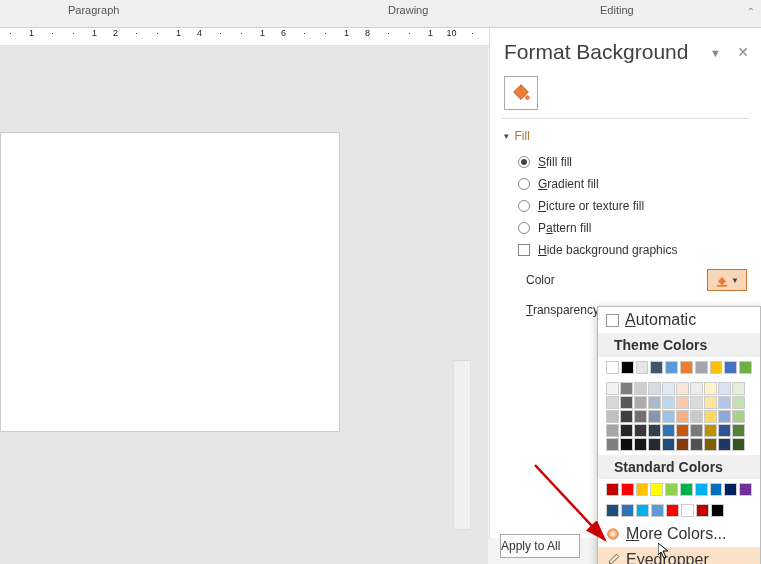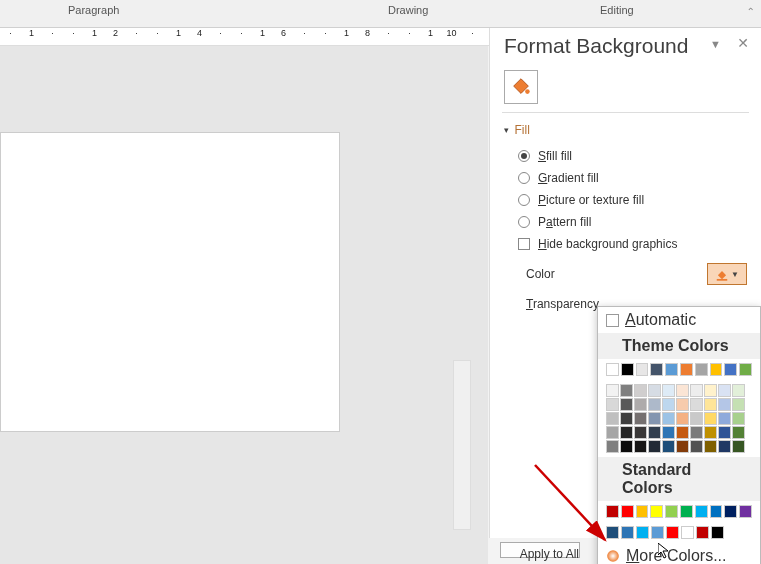--- a/index.html
+++ b/index.html
@@ -14,21 +14,21 @@
 
 .ruler-row { height: 18px; background: #fff; border-bottom: 1px solid #ddd; position: relative; overflow: hidden; }
 .ruler { position: absolute; left: 0; top: 0; height: 18px; font-size: 9px; color: #222; letter-spacing: 0; }
 .ruler span { display: inline-block; width: 21px; text-align: center; }
 .scroll-up { position: absolute; right: 0; top: 29px; width: 18px; height: 16px; background: #e8e8e8; border: 1px solid #ccc; font-size: 9px; text-align: center; line-height: 14px; color: #666; }
 
 .workspace { position: absolute; top: 46px; left: 0; width: 488px; height: 518px; background: #e6e6e6; }
 .slide-thumb { position: absolute; top: 86px; left: 0; width: 340px; height: 300px; background: #fff; border: 1px solid #ccc; }
 
 .side-panel { position: absolute; top: 28px; right: 0; width: 272px; height: 510px; background: #fff; border-left: 1px solid #ddd; }
-.panel-header { padding: 6px 12px 8px 14px; display: flex; justify-content: space-between; }
+.panel-header { padding: 12px 12px 8px 14px; display: flex; align-items: center; justify-content: space-between; }
 .panel-title { font-size: 21px; font-weight: 400; color: #404040; }
 .panel-close { color: #888; font-size: 14px; }
 .panel-menu { color: #888; font-size: 11px; margin-right: 12px; }
 
 .fill-icon-wrap { margin: 4px 0 8px 14px; width: 34px; height: 34px; border: 1px solid #aaa; background: #fff; display: flex; align-items: center; justify-content: center; }
 .fill-icon-svg { width: 22px; height: 22px; }
 
 .divider { height: 1px; background: #ddd; margin: 4px 12px; }
 
 .section-head { padding: 6px 14px; font-size: 12px; color: #b57236; display: flex; align-items: center; gap: 6px; }
@@ -41,27 +41,27 @@
 .checkbox { width: 12px; height: 12px; border: 1px solid #888; }
 
 .prop-row { display: flex; justify-content: space-between; align-items: center; padding: 6px 14px 6px 36px; font-size: 12px; color: #333; }
 .color-btn { width: 40px; height: 22px; border: 1px solid #c0762f; background: #f9d6b8; display: flex; align-items: center; justify-content: center; gap: 2px; }
 .color-btn .bucket { width: 14px; height: 14px; }
 .color-btn .drop { font-size: 8px; color: #444; }
 
 .color-picker { position: absolute; top: 306px; right: 0; width: 164px; background: #fff; border: 1px solid #bbb; box-shadow: 0 2px 8px rgba(0,0,0,0.25); z-index: 10; }
 .cp-row { padding: 4px 8px; font-size: 16px; color: #333; display: flex; align-items: center; gap: 6px; }
 .cp-row.hover { background: #fbe2c8; }
-.cp-head { padding: 4px 24px; font-size: 16px; font-weight: 600; color: #333; background: #f0f0f0; }
+.cp-head { padding: 4px 16px; font-size: 14px; font-weight: 600; color: #333; background: #f0f0f0; }
 .swatch-grid { display: flex; flex-wrap: wrap; gap: 1px; padding: 4px 8px; }
 .swatch { width: 13px; height: 13px; border: 1px solid #ccc; }
 .swatch-row { display: flex; gap: 2px; padding: 4px 8px; }
 .auto-sw { width: 13px; height: 13px; border: 1px solid #999; background: #fff; }
 
-.apply-btn { position: absolute; bottom: 6px; left: 500px; width: 80px; height: 16px; border: 1px solid #aaa; background: #fdfdfd; font-size: 12px; color: #333; text-align: right; line-height: 22px; }
+.apply-btn { position: absolute; bottom: 6px; left: 500px; width: 80px; height: 24px; border: 1px solid #aaa; background: #fdfdfd; font-size: 12px; color: #333; text-align: left; line-height: 22px; }
 
 .vert-scroll { position: absolute; right: 290px; top: 360px; width: 18px; height: 170px; background: #f0f0f0; border: 1px solid #ddd; }
 
 .arrow-annotation { position: absolute; top: 460px; left: 525px; width: 140px; height: 90px; pointer-events: none; z-index: 20; }
 .cursor-overlay { position: absolute; top: 543px; left: 658px; z-index: 30; font-size: 14px; pointer-events: none; }
 
 .u { text-decoration: underline; }
 </style>
 </head>
 <body>

